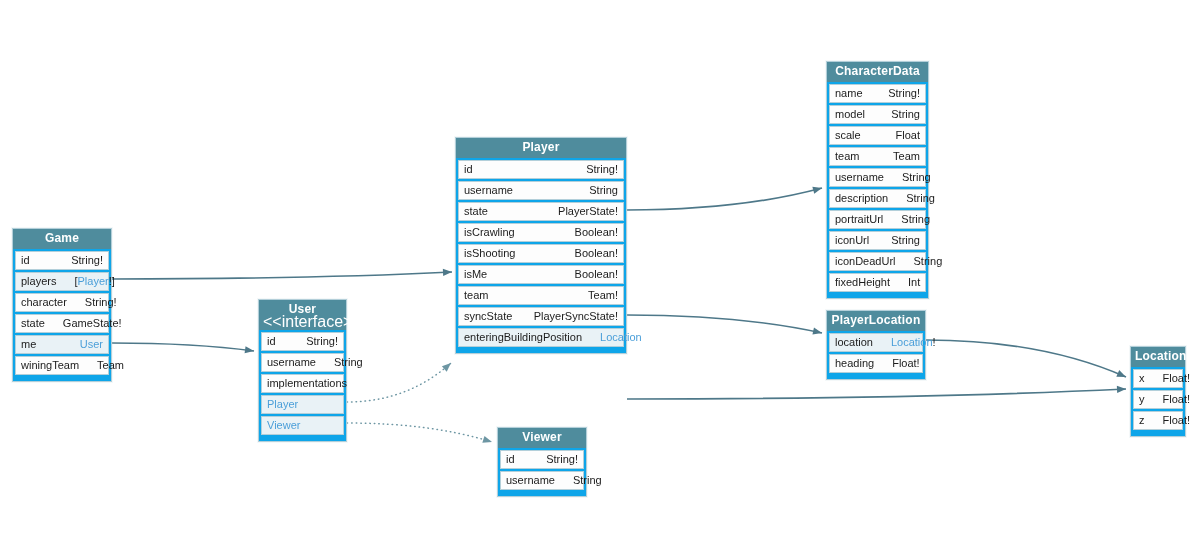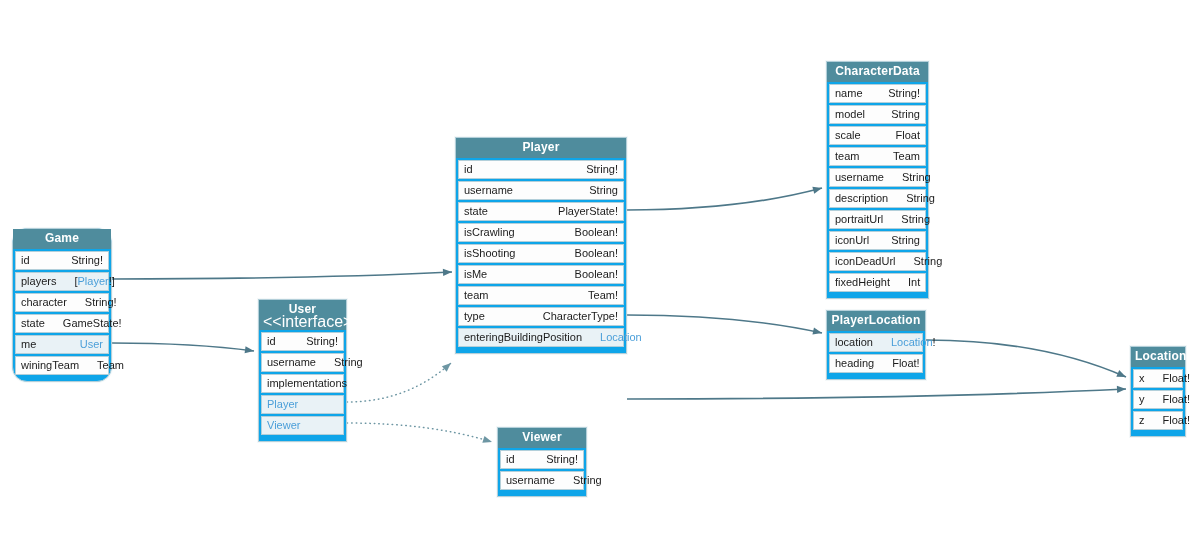--- a/index.html
+++ b/index.html
@@ -82,21 +82,21 @@
       <g>
         <path d="M 347 402 Q 407.32 402 451 363" fill="none" stroke="#6d96a3" stroke-width="1.5" stroke-dasharray="0.5 4" stroke-linecap="round"></path>
         <polygon points="451,363 441.88890427585494,366.3087663419264 446.68421781487865,371.679517505633" fill="#6d96a3"></polygon>
       </g>
       <g>
         <path d="M 347 423 Q 431.1 423 492 442" fill="none" stroke="#6d96a3" stroke-width="1.5" stroke-dasharray="0.5 4" stroke-linecap="round"></path>
         <polygon points="492,442 484.4806092953762,435.8829121772516 482.3362427154459,442.7561713729228" fill="#6d96a3"></polygon>
       </g>
     </svg>
   <div id="tables">
-      <div class="vtable" style="left: 12px; top: 228px; width: 100px; border-radius: 15px;">
+      <div class="vtable" style="left: 12px; top: 228px; width: 100px;">
         <div class="vhdr">
           <div class="vtitle">Game</div>
         </div>
         <div class="vrows">
           <div class="vrow">
             <span class="fname">id</span>
             <span class="ftype"><span>String!</span></span>
           </div>
           <div class="vrow hl">
             <span class="fname">players</span>
@@ -172,22 +172,22 @@
           </div>
           <div class="vrow">
             <span class="fname">isMe</span>
             <span class="ftype"><span>Boolean!</span></span>
           </div>
           <div class="vrow">
             <span class="fname">team</span>
             <span class="ftype"><span>Team!</span></span>
           </div>
           <div class="vrow">
-            <span class="fname">type</span>
-            <span class="ftype"><span>CharacterType!</span></span>
+            <span class="fname">syncState</span>
+            <span class="ftype"><span>PlayerSyncState!</span></span>
           </div>
           <div class="vrow hl">
             <span class="fname">enteringBuildingPosition</span>
             <span class="ftype"><span class="link">Location</span></span>
           </div>
         </div>
       </div>
       <div class="vtable" style="left: 497px; top: 427px; width: 90px;">
         <div class="vhdr">
           <div class="vtitle">Viewer</div>

